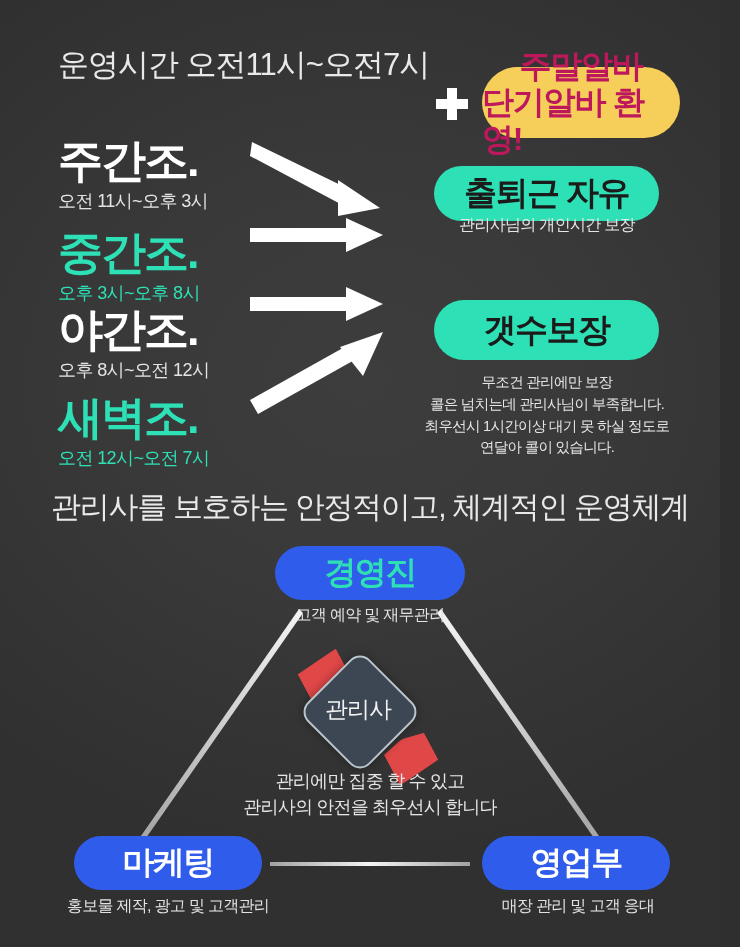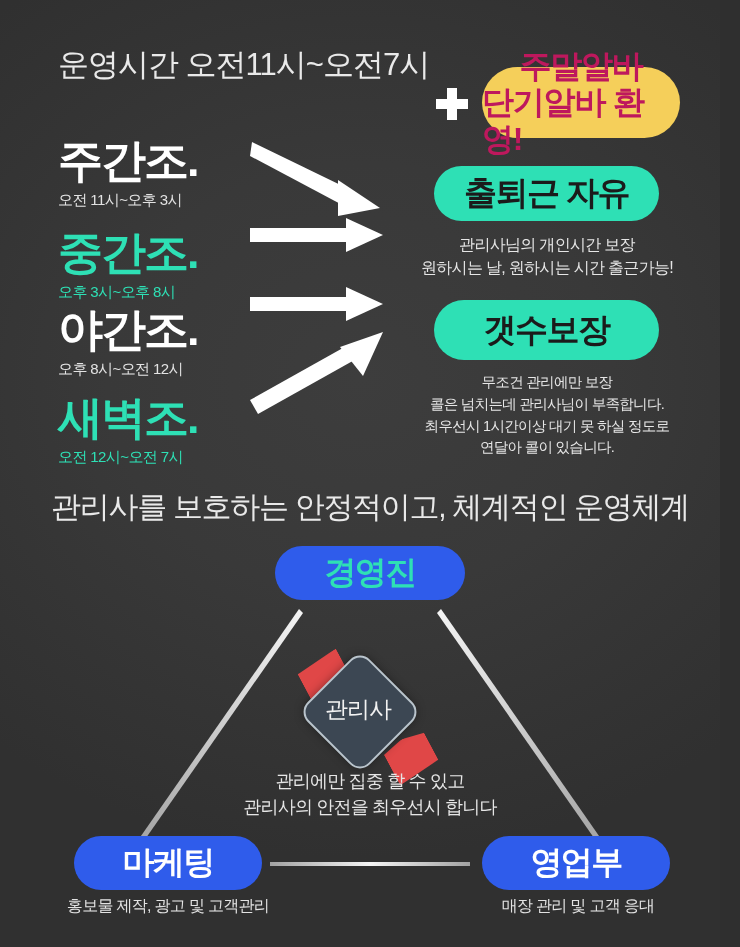--- a/index.html
+++ b/index.html
@@ -78,21 +78,21 @@
   
   .shift { left: 58px; }
   .shift-name {
     font-size: 45px;
     font-weight: bold;
     letter-spacing: -2px;
     line-height: 1;
     margin-top: 14px;
   }
   .shift-time {
-    font-size: 15px;
+    font-size: 18px;
     letter-spacing: -0.6px;
     line-height: 1;
     margin-top: 9px;
   }
   .shift.white .shift-name { color: #ffffff; }
   .shift.white .shift-time { color: #e3e3e3; }
   .shift.green .shift-name { color: #2ee0b5; }
   .shift.green .shift-time { color: #2ee0b5; }
 
   #shift-0 { top: 124px; }
@@ -119,21 +119,21 @@
   #benefit-1-pill { left: 434px; top: 300px; width: 225px; height: 60px; }
 
   .benefit-desc {
     text-align: center;
     color: #e6e6e6;
     line-height: 1.42;
     letter-spacing: -0.7px;
   }
   #benefit-0-desc {
     left: 406px;
-    top: 234px;
+    top: 214px;
     width: 282px;
     font-size: 16px;
   }
   #benefit-1-desc {
     left: 396px;
     top: 372px;
     width: 302px;
     font-size: 14.5px;
     line-height: 1.5;
   }
@@ -283,21 +283,20 @@
 
     <g fill="#ffffff">
       <polygon points="0,270 100,214 108,228 8,284"></polygon>
       <polygon points="133,202 90,217 113,246"></polygon>
     </g>
   </svg>
 
   <div class="abs benefit-pill" id="benefit-0-pill">출퇴근 자유</div>
   <div class="abs benefit-desc" id="benefit-0-desc">
     <div class="nowrap">관리사님의 개인시간 보장</div>
-    <div class="nowrap">원하시는 날, 원하시는 시간 출근가능!</div>
   </div>
 
   <div class="abs benefit-pill" id="benefit-1-pill">갯수보장</div>
   <div class="abs benefit-desc" id="benefit-1-desc">
     <div class="nowrap">무조건 관리에만 보장</div>
     <div class="nowrap">콜은 넘치는데 관리사님이 부족합니다.</div>
     <div class="nowrap">최우선시 1시간이상 대기 못 하실 정도로</div>
     <div class="nowrap">연달아 콜이 있습니다.</div>
   </div>
 
@@ -321,20 +320,21 @@
     </defs>
 
     <polygon points="299,9 303,13 139,248 134,246" fill="url(#gradLeft)"></polygon>
 
     <polygon points="441,9 437,13 601,248 606,246" fill="url(#gradRight)"></polygon>
 
     <polygon points="270,262 470,262 470,266 270,266" fill="url(#gradBottom)"></polygon>
   </svg>
 
   <div class="abs org-pill" id="org-top-pill">경영진</div>
+  <div class="abs org-caption nowrap" id="org-top-caption">고객 예약 및 재무관리</div>
 
   <div class="abs org-pill" id="org-left-pill">마케팅</div>
   <div class="abs org-caption nowrap" id="org-left-caption">홍보물 제작, 광고 및 고객관리</div>
 
   <div class="abs org-pill" id="org-right-pill">영업부</div>
   <div class="abs org-caption nowrap" id="org-right-caption">매장 관리 및 고객 응대</div>
 
   <div class="abs ribbon" id="ribbon-top"></div>
   <div class="abs ribbon" id="ribbon-bottom"></div>
   <div class="abs" id="org-center-node"></div>

